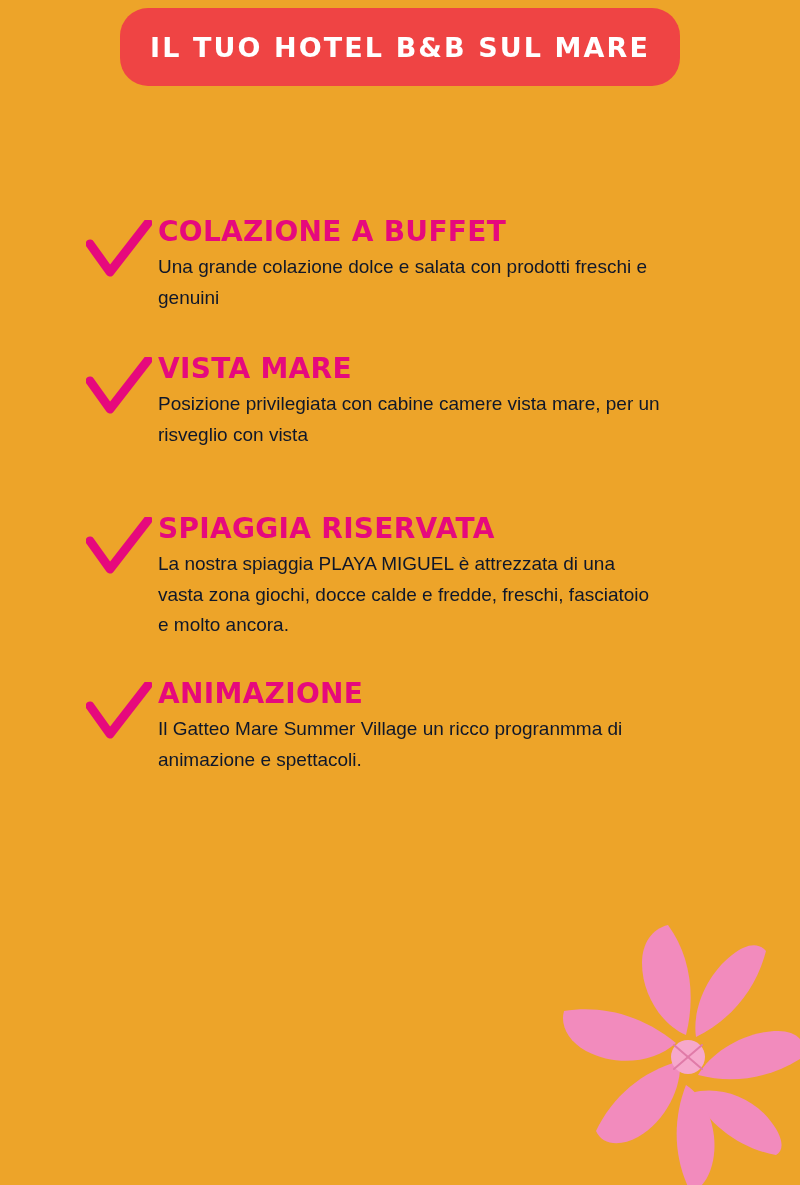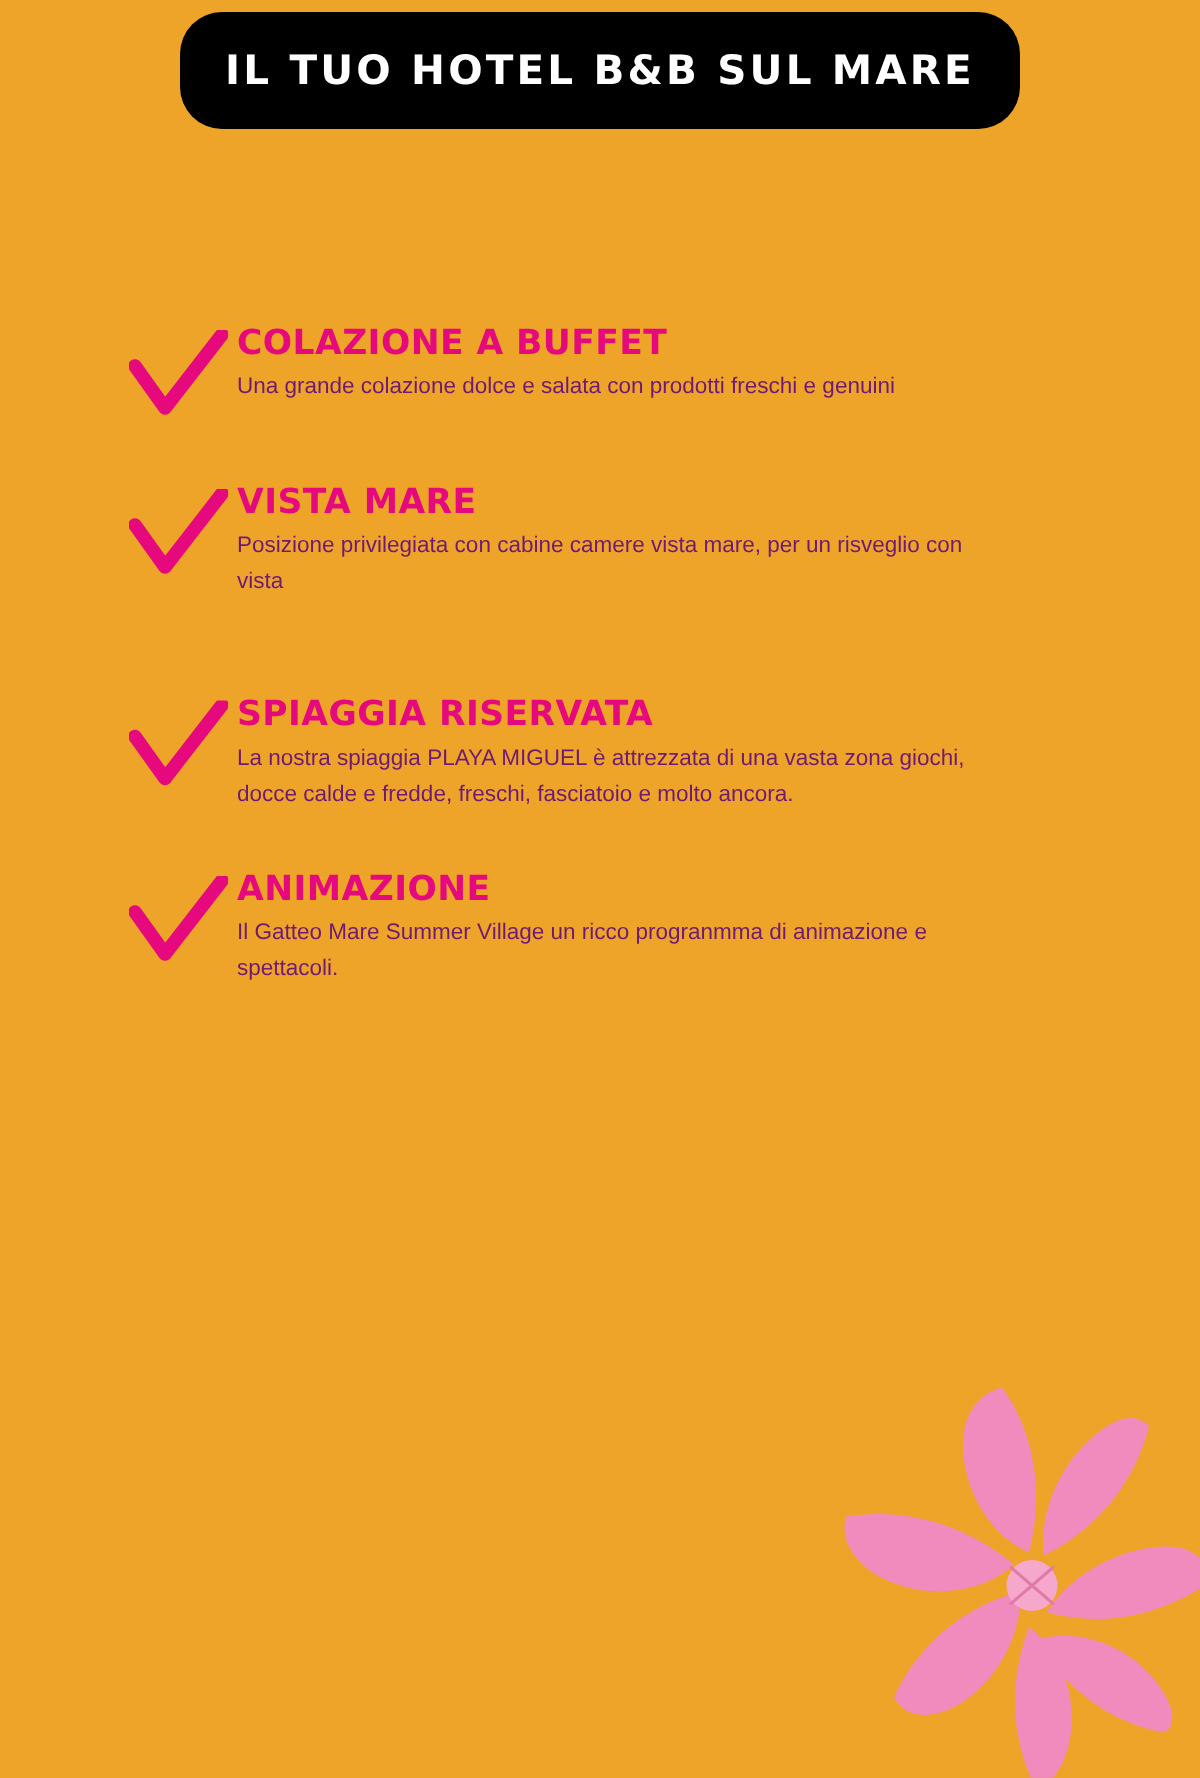--- a/index.html
+++ b/index.html
@@ -18,21 +18,21 @@
   
   .header-wrap {
     position: absolute;
     top: 8px;
     left: 0;
     width: 800px;
     display: flex;
     justify-content: center;
   }
   .header-badge {
-    background: #000000;
+    background: #ef4444;
     color: #ffffff;
     border-radius: 28px;
     width: 560px;
     height: 78px;
     display: flex;
     align-items: center;
     justify-content: center;
     box-sizing: border-box;
   }
   .header-badge .title {
@@ -67,31 +67,31 @@
     display: block;
   }
   .feature-text {
     flex: 1 1 auto;
     padding-top: 0;
   }
   .feature-title {
     color: #e6097d;
     font-family: "DejaVu Sans", sans-serif;
     font-weight: bold;
-    font-size: 23px;
+    font-size: 28px;
     letter-spacing: 0.3px;
     text-transform: uppercase;
     line-height: 1.15;
     margin: 0 0 4px 0;
   }
   .feature-desc {
-    color: #701a75;
+    color: #0f172a;
     font-family: "Liberation Sans", sans-serif;
     font-weight: normal;
-    font-size: 15px;
+    font-size: 19px;
     line-height: 1.6;
     margin: 0;
     max-width: 505px;
   }
 
   
   .feature.f1 { margin-bottom: 40px; }
   .feature.f2 { margin-bottom: 63px; }
   .feature.f3 { margin-bottom: 38px; justify-content: center; }
   .feature.f4 { margin-bottom: 4px; }

